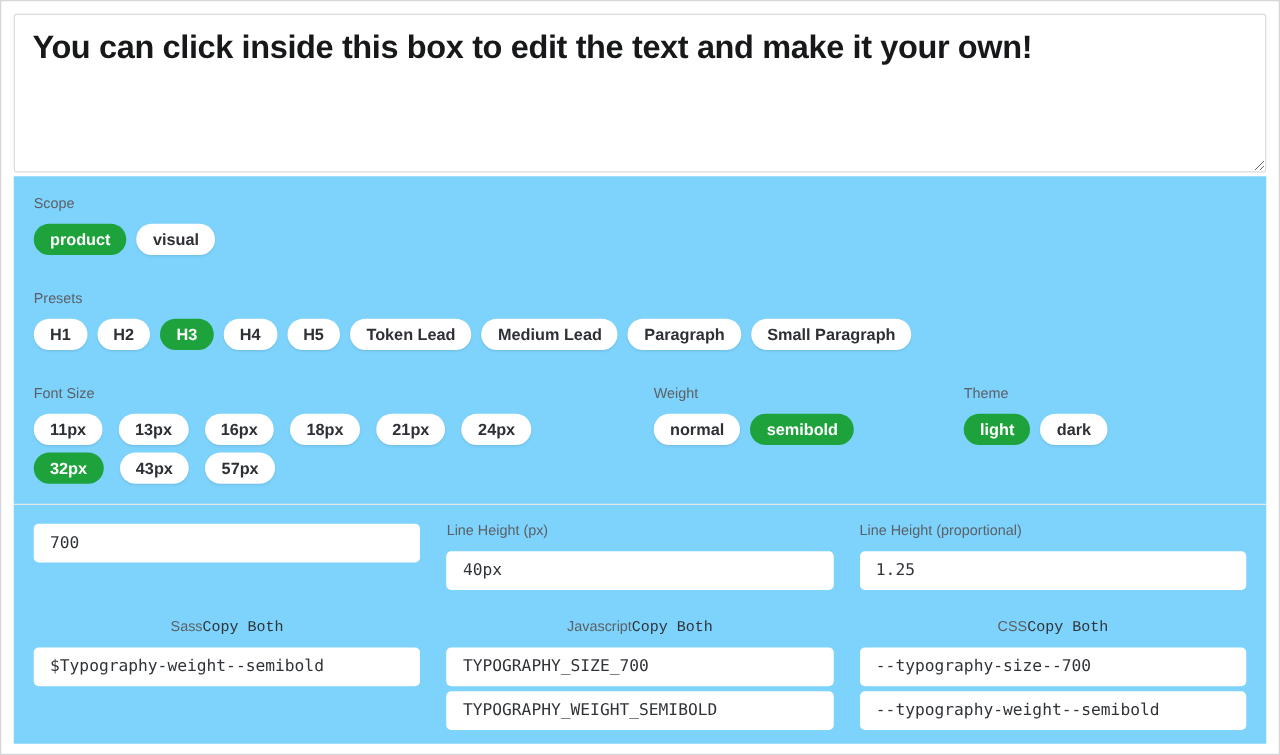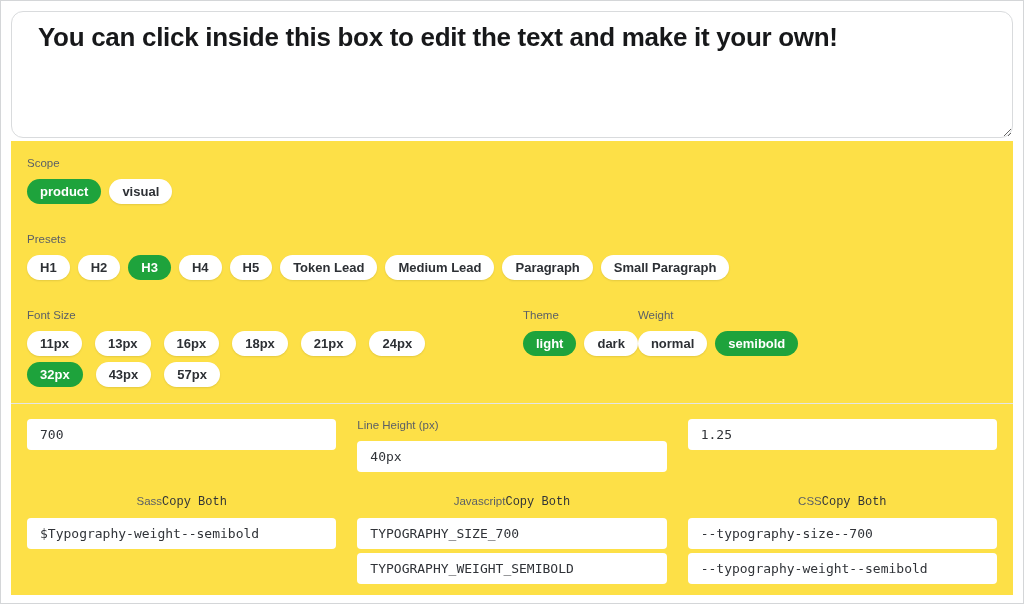--- a/index.html
+++ b/index.html
@@ -14,33 +14,33 @@
     border: 1px solid #d4d6d8;
     padding: 10px;
     background: #fff;
     overflow: hidden;
   }
   .editor {
     display: block;
     width: 1002px; height: 127px;
     border: 1px solid #d9dbdd;
     background: #fff;
-    padding: 10px 26px;
+    padding: 10px 14px;
     font-family: "Liberation Sans", sans-serif;
     font-weight: bold;
     font-size: 26px;
     letter-spacing: -0.3px;
     color: #17181a;
     resize: both;
     outline: none;
     margin: 0 0 3px 0;
-    border-radius: 12px;
+    border-radius: 2px;
     overflow: hidden;
   }
-  .panel { width: 1002px; background: #fde047; }
+  .panel { width: 1002px; background: #7dd3fc; }
   .section-controls { padding: 16px 16px 16px; }
   .group { margin-bottom: 29px; }
   .group:last-child, .triple-row .group { margin-bottom: 0; }
   .group-label, .field-label {
     font-size: 11.5px;
     color: #5c6066;
     line-height: 13px;
     margin-bottom: 9px;
   }
   .pills { display: flex; flex-wrap: wrap; gap: 6px 8px; }
@@ -177,56 +177,57 @@
               <button class="pill">24px</button>
 
               <button class="pill selected">32px</button>
 
               <button class="pill">43px</button>
 
               <button class="pill">57px</button>
             </div>
         </div>
 
+        <div class="group weight-group">
+          <div class="group-label">Weight</div>
+          <div class="pills">
+
+              <button class="pill">normal</button>
+
+              <button class="pill selected">semibold</button>
+            </div>
+        </div>
+
         <div class="group">
           <div class="group-label">Theme</div>
           <div class="pills">
 
               <button class="pill selected">light</button>
 
               <button class="pill">dark</button>
             </div>
         </div>
-
-        <div class="group weight-group">
-          <div class="group-label">Weight</div>
-          <div class="pills">
-
-              <button class="pill">normal</button>
-
-              <button class="pill selected">semibold</button>
-            </div>
-        </div>
       </div>
 
     </div>
 
     <div class="divider"></div>
 
     <div class="section-outputs">
 
       <div class="grid3 fields-row">
         <div class="field">
           <input class="text-input" value="700" style="">
         </div>
         <div class="field">
           <div class="field-label">Line Height (px)</div>
           <input class="text-input" value="40px" style="">
         </div>
         <div class="field">
+          <div class="field-label">Line Height (proportional)</div>
           <input class="text-input" value="1.25" style="">
         </div>
       </div>
 
       <div class="grid3">
 
         <div class="code-col">
           <div class="code-head">
             <span class="field-label">Sass</span>
             <button class="copy-link">Copy Both</button>

